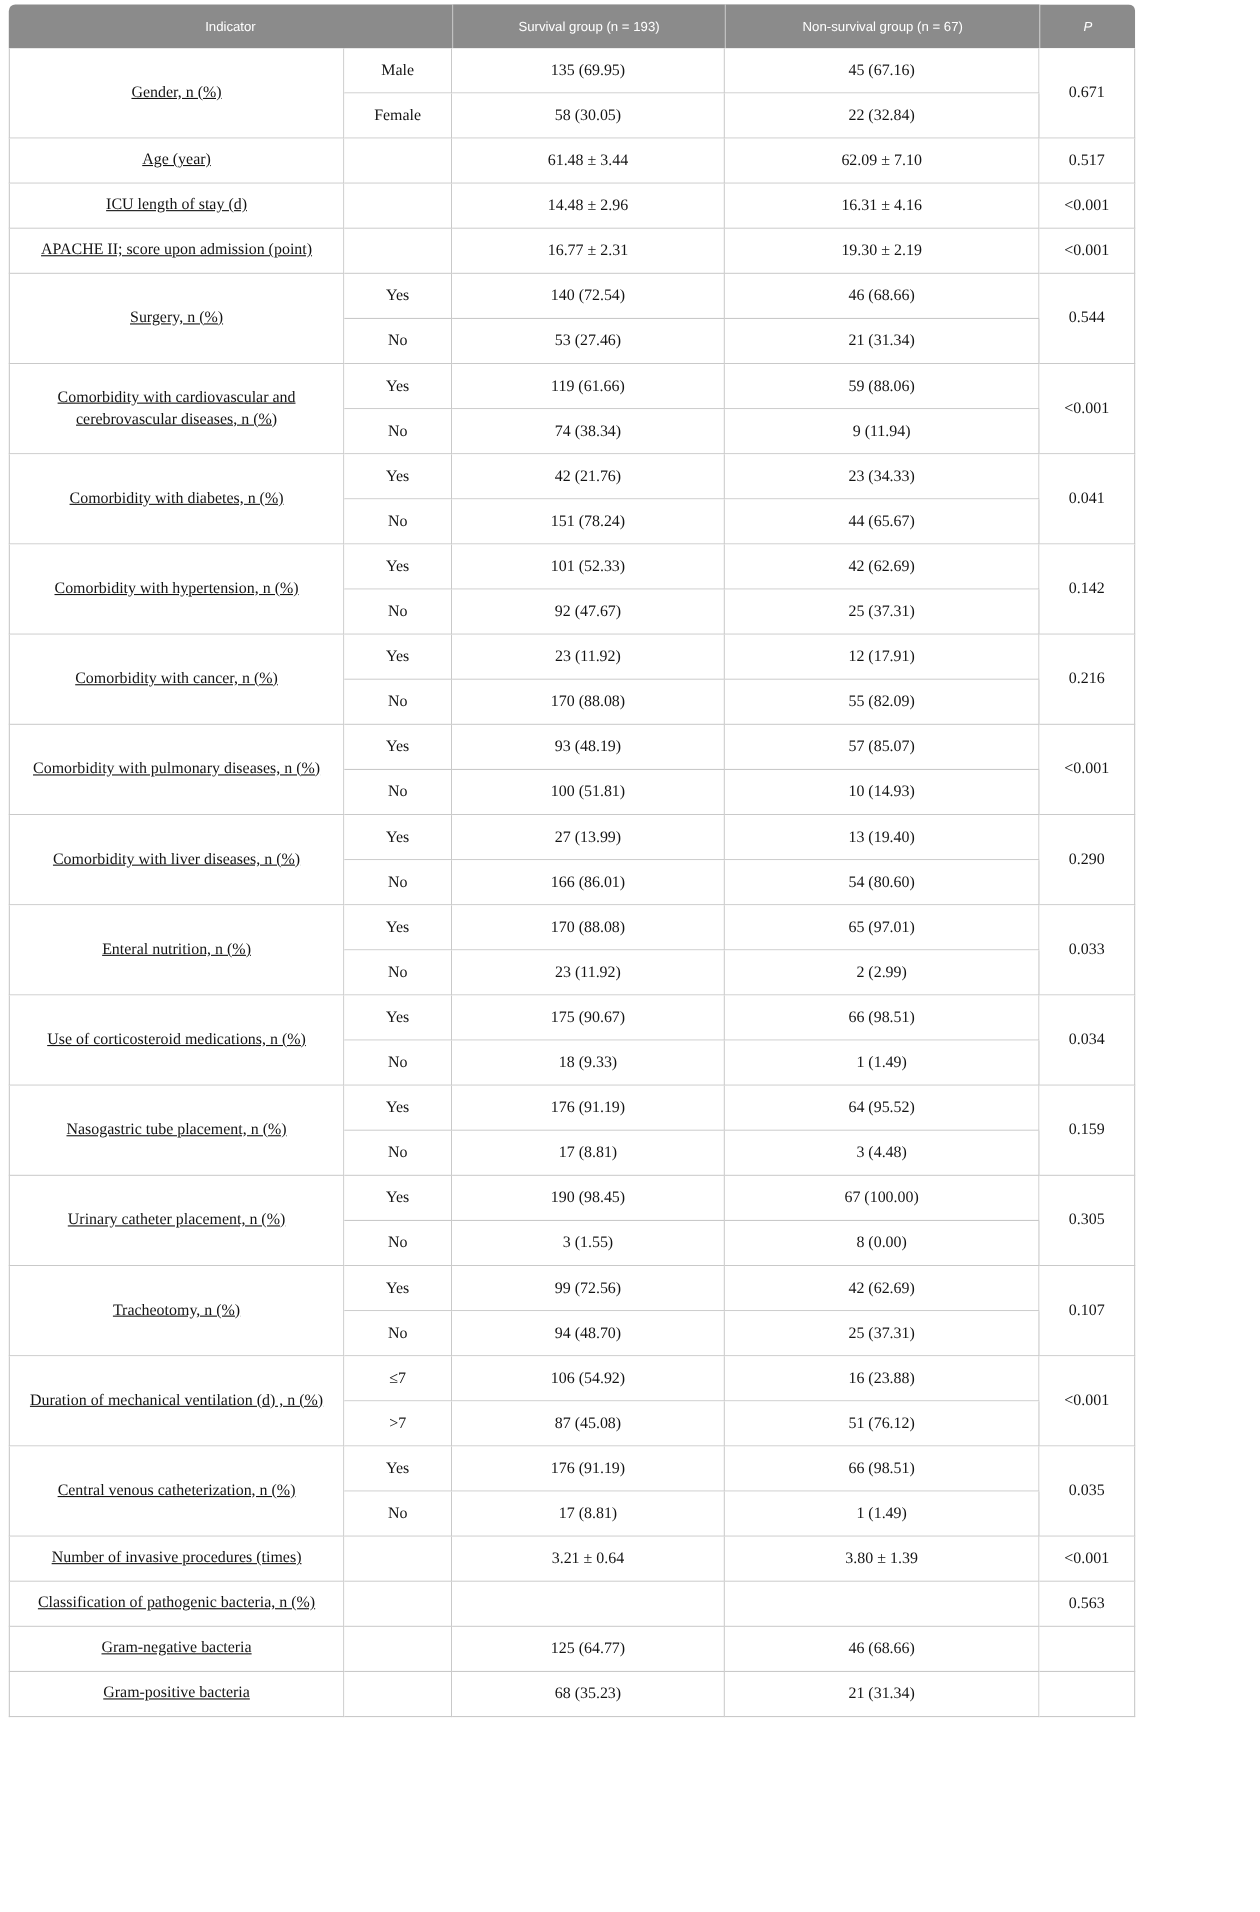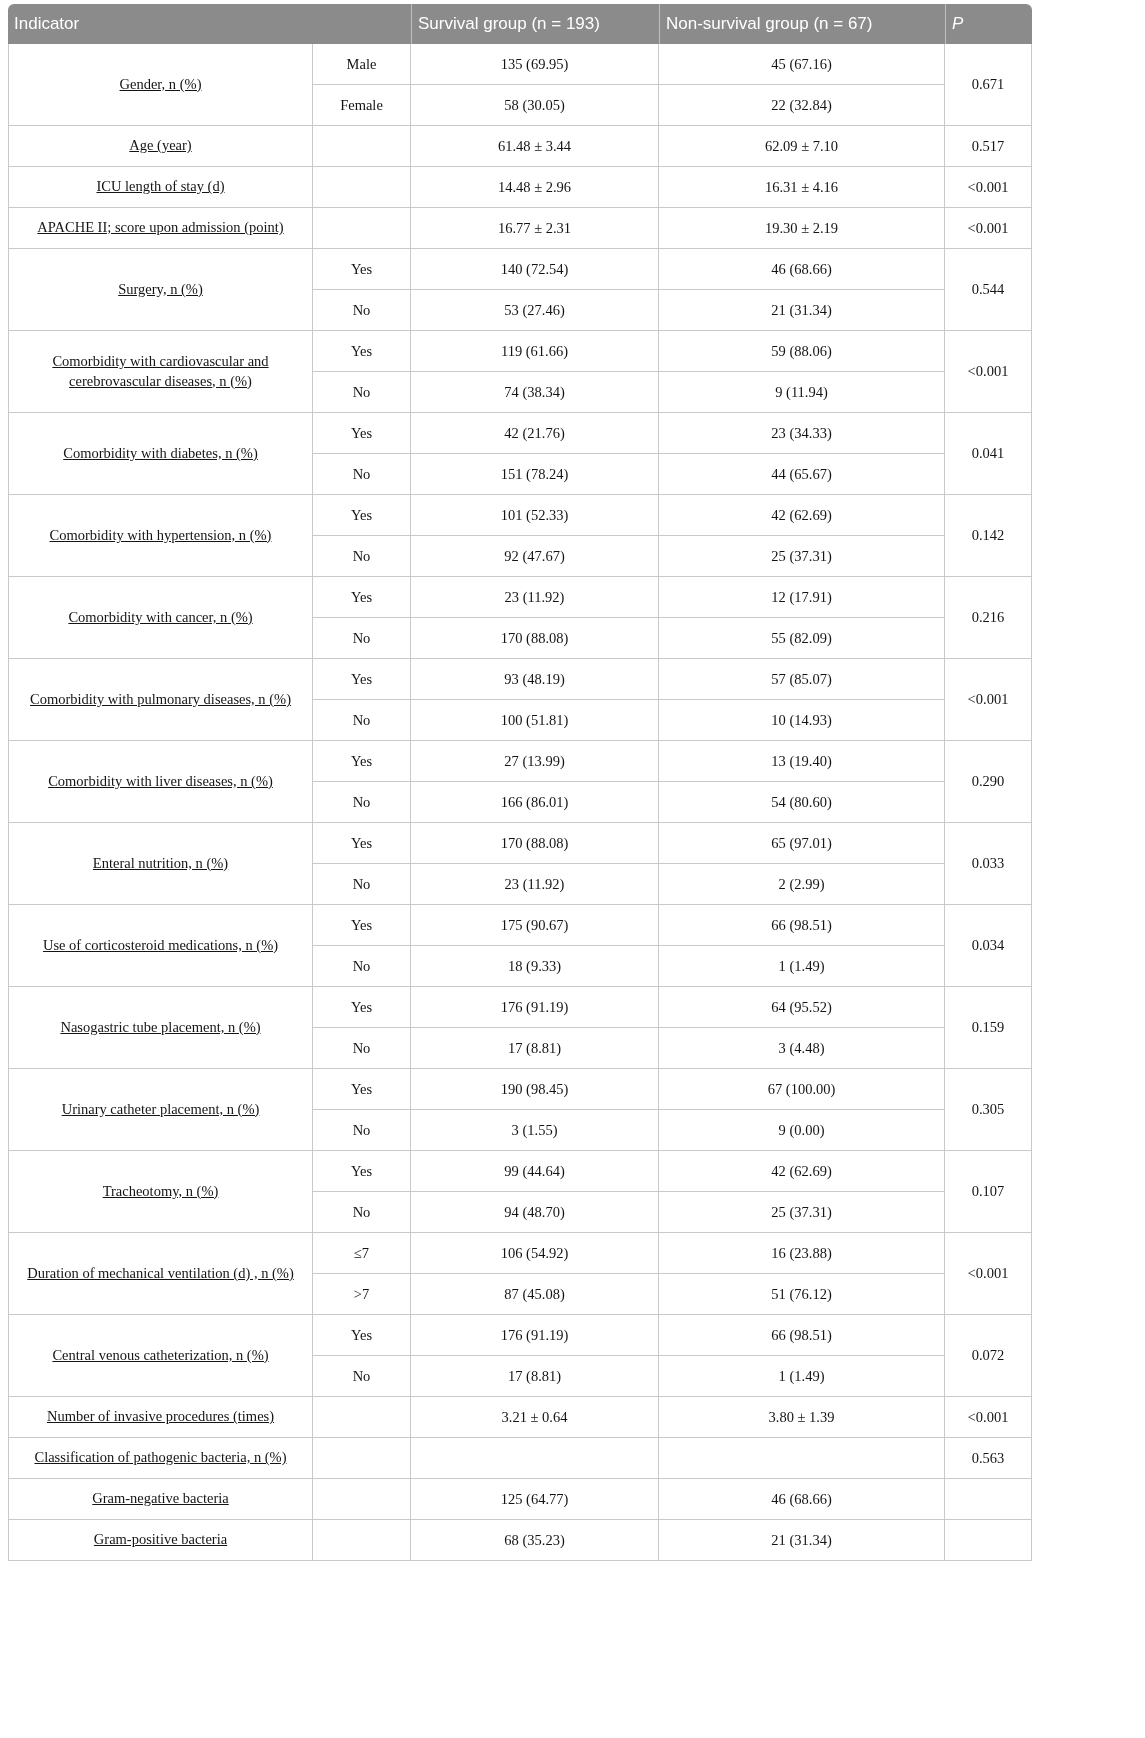--- a/index.html
+++ b/index.html
@@ -35,23 +35,23 @@
   col.c-surv  { width: 248px; }
   col.c-nons  { width: 286px; }
   col.c-p     { width: 87px;  }
 
   
   thead th {
     background: var(--header-bg);
     color: #ffffff;
     font-family: "Liberation Sans", sans-serif;
     font-weight: 500;
-    font-size: 17px;
+    font-size: 12px;
     height: 40px;
-    text-align: left;
+    text-align: center;
     vertical-align: middle;
     padding: 0 6px;
   }
   thead th + th {
     border-left: 1px solid rgba(255,255,255,0.45);
   }
   thead th.th-first { border-radius: 6px 0 0 0; }
   thead th.th-last  { border-radius: 0 6px 0 0; font-style: italic; }
 
   
@@ -248,26 +248,26 @@
         <tr>
           <td class="label" rowspan="2">Urinary catheter placement, n (%)</td>
           <td class="cat">Yes</td>
           <td class="val">190 (98.45)</td>
           <td class="val">67 (100.00)</td>
           <td class="pcol" rowspan="2">0.305</td>
         </tr>
         <tr>
           <td class="cat">No</td>
           <td class="val">3 (1.55)</td>
-          <td class="val">9 (0.00)</td>
+          <td class="val">8 (0.00)</td>
         </tr>
         <tr>
           <td class="label" rowspan="2">Tracheotomy, n (%)</td>
           <td class="cat">Yes</td>
-          <td class="val">99 (44.64)</td>
+          <td class="val">99 (72.56)</td>
           <td class="val">42 (62.69)</td>
           <td class="pcol" rowspan="2">0.107</td>
         </tr>
         <tr>
           <td class="cat">No</td>
           <td class="val">94 (48.70)</td>
           <td class="val">25 (37.31)</td>
         </tr>
         <tr>
           <td class="label" rowspan="2">Duration of mechanical ventilation (d) , n (%)</td>
@@ -279,21 +279,21 @@
         <tr>
           <td class="cat">&gt;7</td>
           <td class="val">87 (45.08)</td>
           <td class="val">51 (76.12)</td>
         </tr>
         <tr>
           <td class="label" rowspan="2">Central venous catheterization, n (%)</td>
           <td class="cat">Yes</td>
           <td class="val">176 (91.19)</td>
           <td class="val">66 (98.51)</td>
-          <td class="pcol" rowspan="2">0.072</td>
+          <td class="pcol" rowspan="2">0.035</td>
         </tr>
         <tr>
           <td class="cat">No</td>
           <td class="val">17 (8.81)</td>
           <td class="val">1 (1.49)</td>
         </tr>
         <tr>
           <td class="label" rowspan="1">Number of invasive procedures (times)</td>
           <td class="cat"></td>
           <td class="val">3.21 ± 0.64</td>

